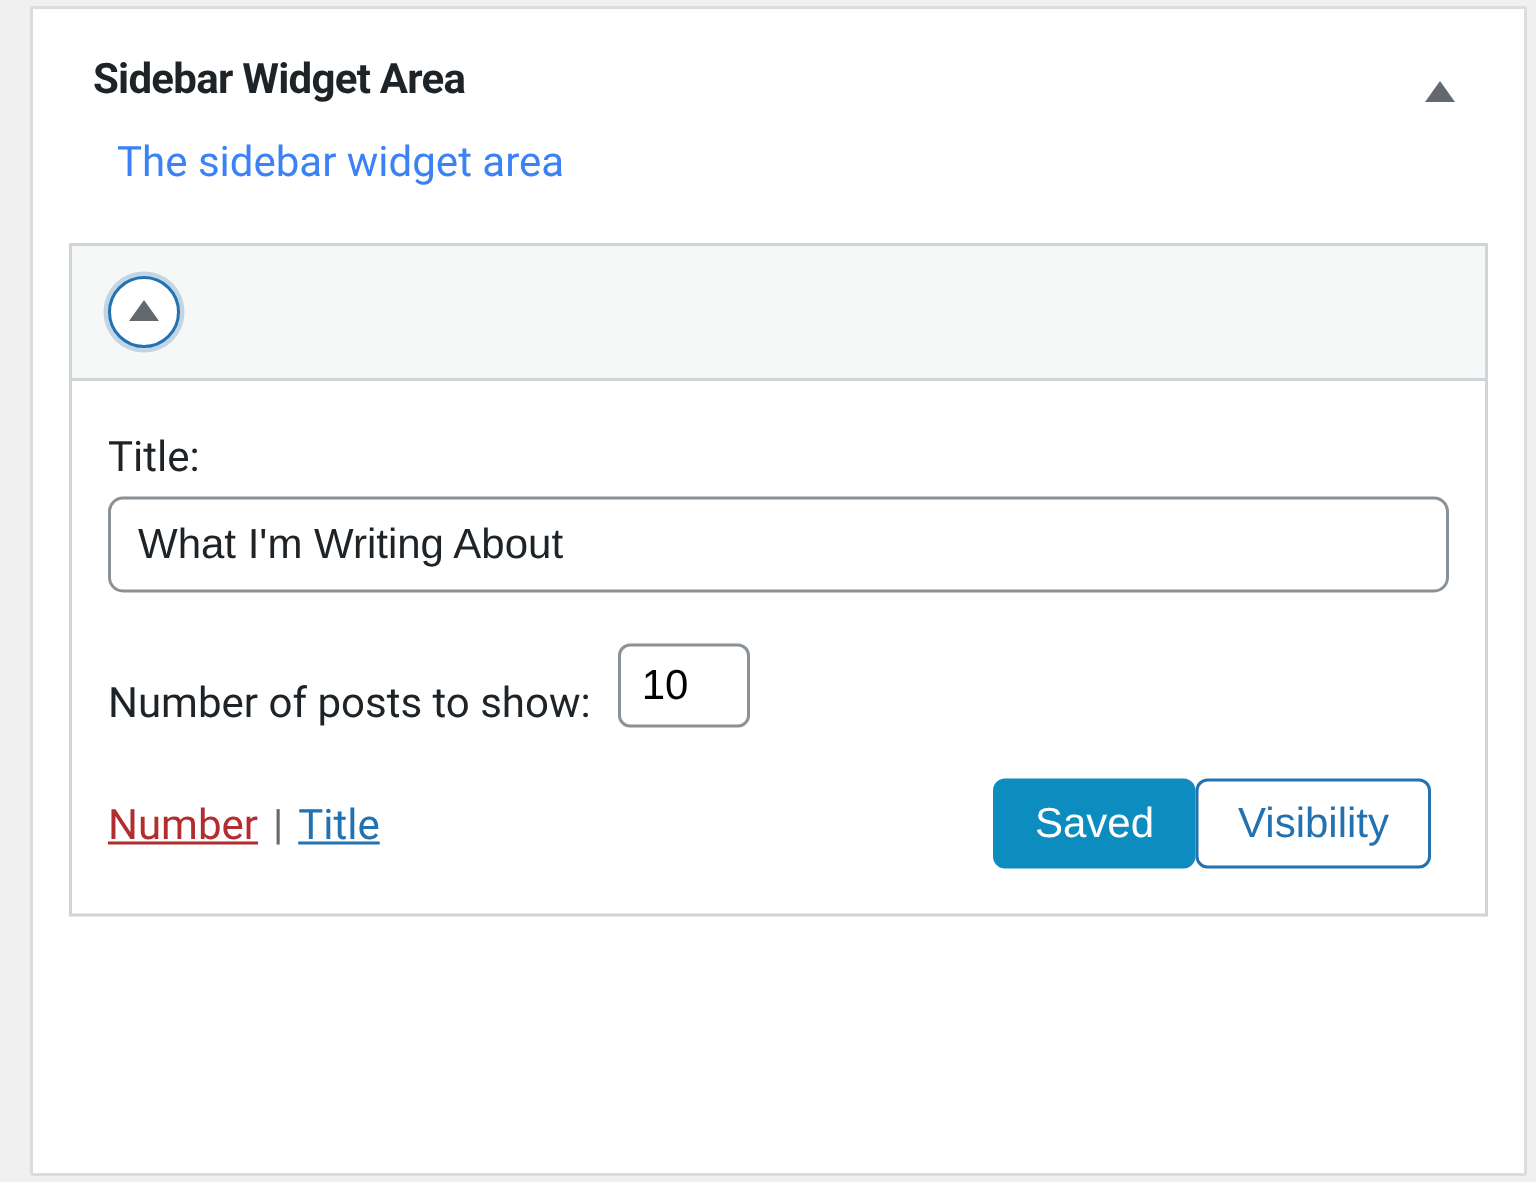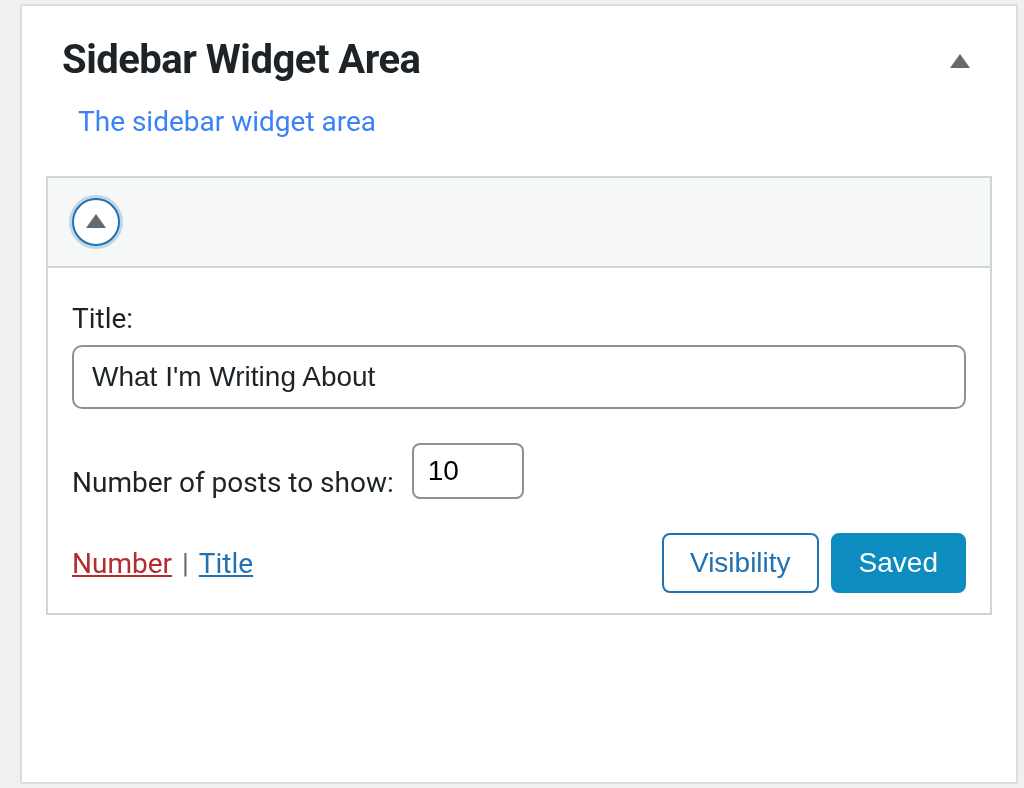--- a/index.html
+++ b/index.html
@@ -25,21 +25,21 @@
     min-height: 780px;
   }
   .panel-head {
     padding: 30px 40px 22px 40px;
     display: flex;
     align-items: flex-start;
     justify-content: space-between;
   }
   .panel-head-text h2 {
     margin: 0 0 22px 0;
-    font-size: 40px;
+    font-size: 28px;
     font-weight: 700;
     color: #1d2327;
     letter-spacing: -0.5px;
   }
   .panel-head-text p {
     margin: 16px;
     font-size: 28px;
     color: #3b82f6;
     font-weight: 400;
   }
@@ -86,21 +86,21 @@
     background: #fff;
   }
   .toggle-circle .tri {
     width: 0; height: 0;
     border-left: 10px solid transparent;
     border-right: 10px solid transparent;
     border-bottom: 14px solid #646970;
     margin-top: -2px;
   }
   .widget-body {
-    padding: 34px 24px 20px 24px;
+    padding: 34px 24px 30px 24px;
   }
   .field-label {
     font-size: 28px;
     color: #1d2327;
     margin-bottom: 10px;
   }
   .text-input {
     width: 100%;
     font-size: 28px;
     padding: 14px 18px;
@@ -109,21 +109,21 @@
     background: #fff;
     color: #1d2327;
   }
   .row-inline {
     margin-top: 34px;
     display: flex;
     align-items: flex-end;
     gap: 18px;
   }
   .num-input {
-    width: 112px;
+    width: 88px;
     font-size: 28px;
     padding: 10px 14px;
     border: 2px solid #8a9197;
     border-radius: 8px;
     text-align: left;
   }
   .chk-row {
     margin-top: 36px;
     display: flex;
     align-items: center;
@@ -210,22 +210,22 @@
         </div>
 
 
         <div class="actions">
           <div>
             <span class="link-delete">Number</span>
             <span class="sep">|</span>
             <span class="link-done">Title</span>
           </div>
           <div class="right-btns">
+            <button class="btn btn-primary">Saved</button>
             <button class="btn btn-outline">Visibility</button>
-            <button class="btn btn-primary">Saved</button>
           </div>
         </div>
 
       </div>
     </div>
 
   </div>
 </div>
 
 </body></html>

